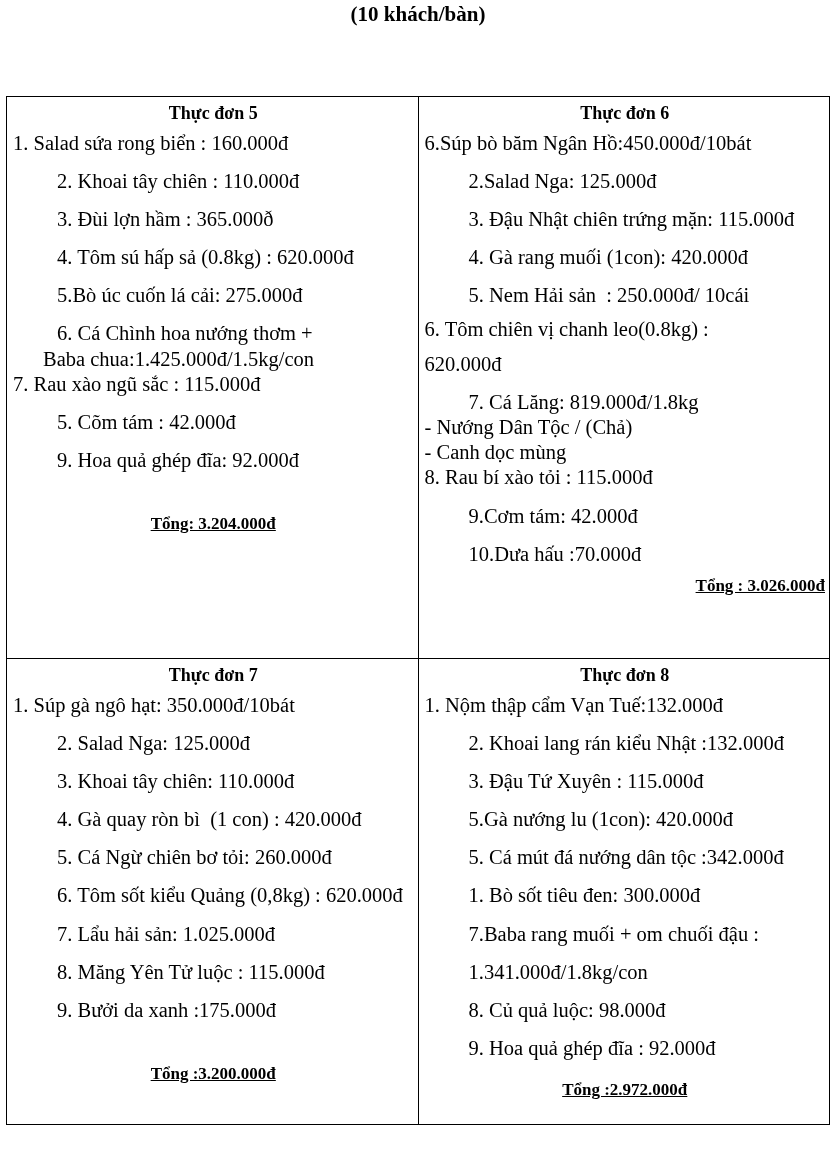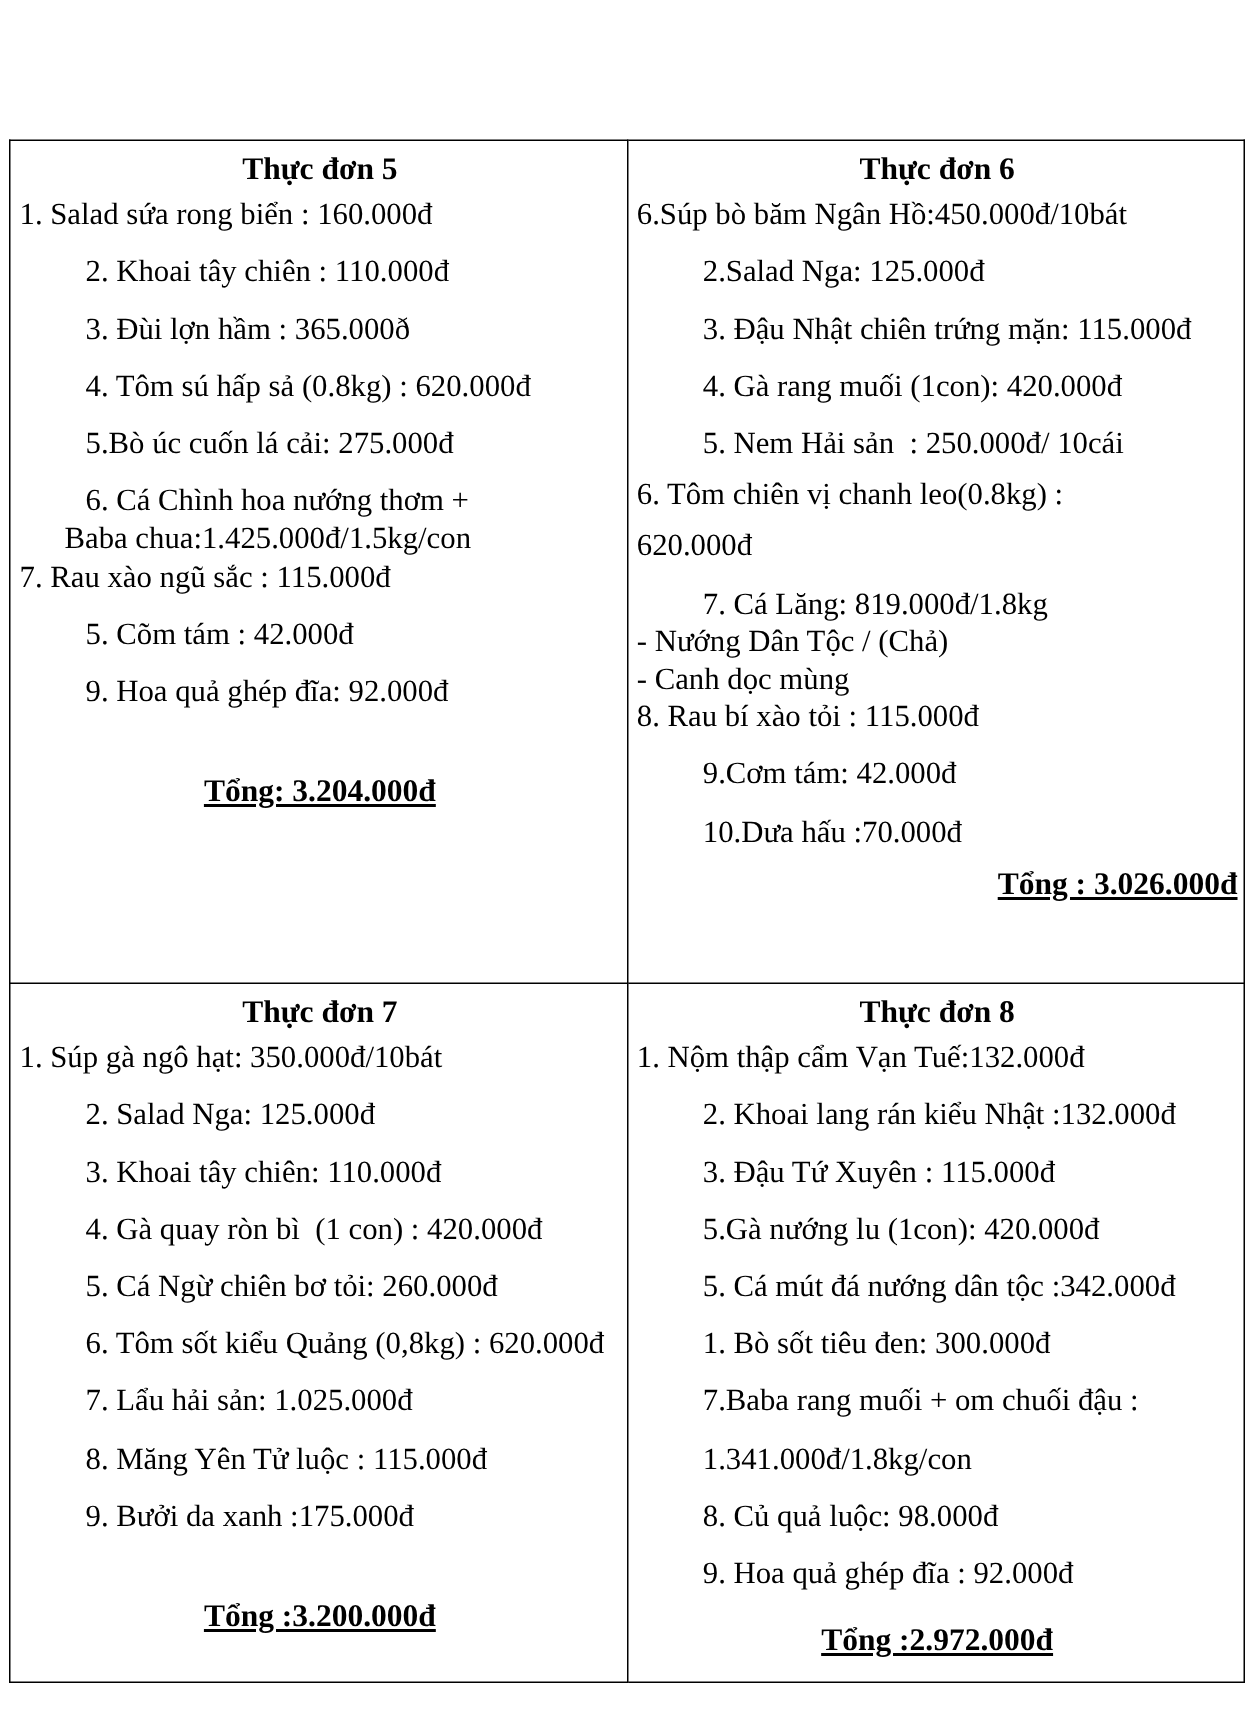--- a/index.html
+++ b/index.html
@@ -48,21 +48,21 @@
     vertical-align: top;
     padding: 0;
     width: 50%;
   }
   .cell-inner {
     padding: 5px 4px 8px 6px;
   }
   .col-head {
     text-align: center;
     font-weight: bold;
-    font-size: 21px;
+    font-size: 18px;
     line-height: 1.25;
     margin-bottom: 6px;
   }
   .items {
     margin: 0;
     padding: 0;
     list-style: none;
   }
   .item {
     font-size: 20.5px;
@@ -73,21 +73,21 @@
   .sp-wide   { margin-top: 14px; margin-left: 44px; }
   .sp-normal { margin-top: 10px; font-family: Liberation Serif, serif; }
   .sp-tight  { margin-top: 1px; }
   .sp-none   { margin-top: 0; }
   .cont {
     display: block;
     padding-left: 30px;
   }
   .total {
     font-weight: bold;
-    font-size: 21px;
+    font-size: 17px;
     text-decoration: underline;
     display: inline-block;
   }
   .total-wrap-center {
     text-align: center;
   }
   .total-wrap-right {
     text-align: right;
     padding-left: 60px;
   }
@@ -95,20 +95,21 @@
   .spacer-md { height: 20px; }
   .spacer-sm { height: 10px; }
   .cell-m5 .cell-inner { min-height: 548px; }
   .cell-m7 .cell-inner { min-height: 452px; }
 </style>
 </head>
 <body>
 
 <div class="page">
 
+  <div class="doc-subtitle">(10 khách/bàn)</div>
 
   <table class="menu-table">
     <tbody>
       <tr>
 
         <td class="cell-m5">
           <div class="cell-inner">
             <div class="col-head">Thực đơn 5</div>
             <div class="items">
               <div class="item sp-none">1. Salad sứa rong biển : 160.000đ</div>

